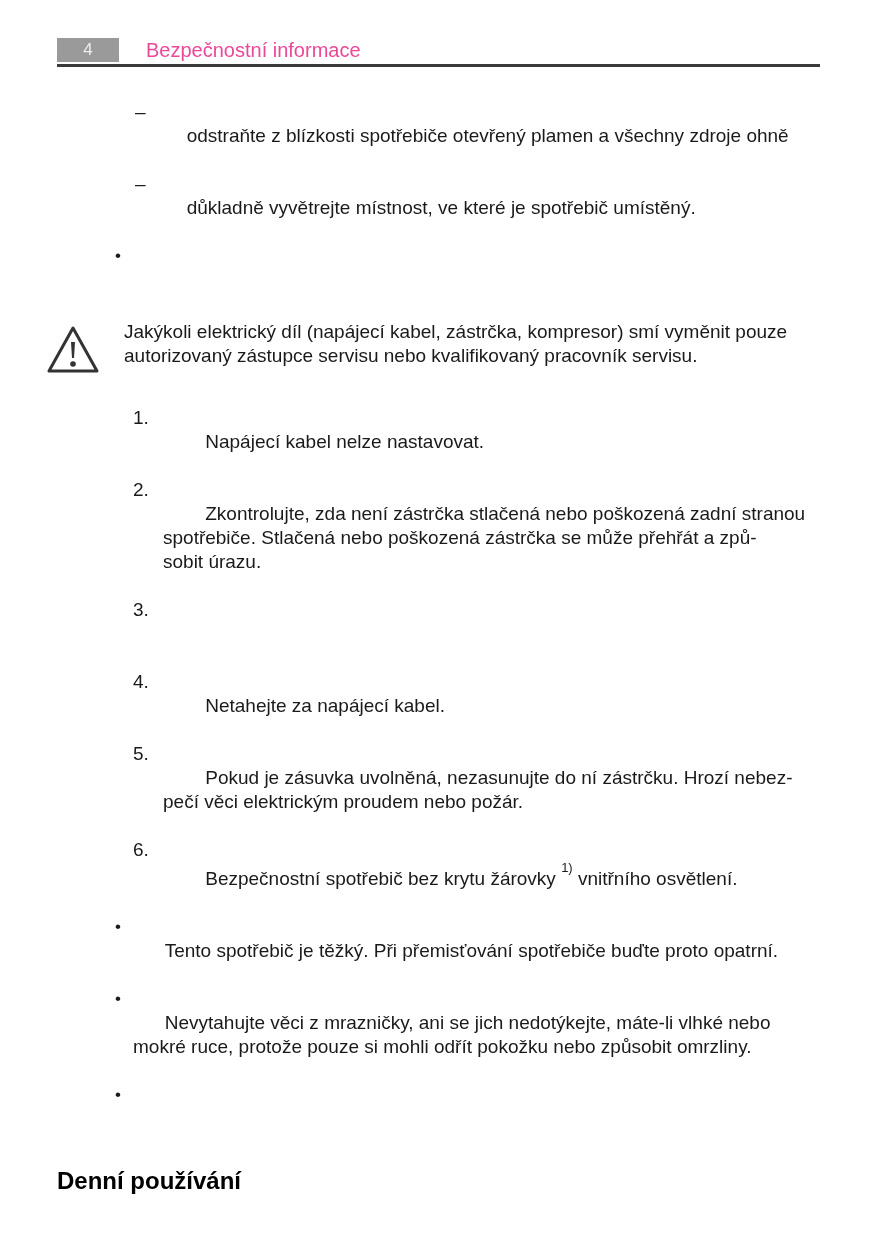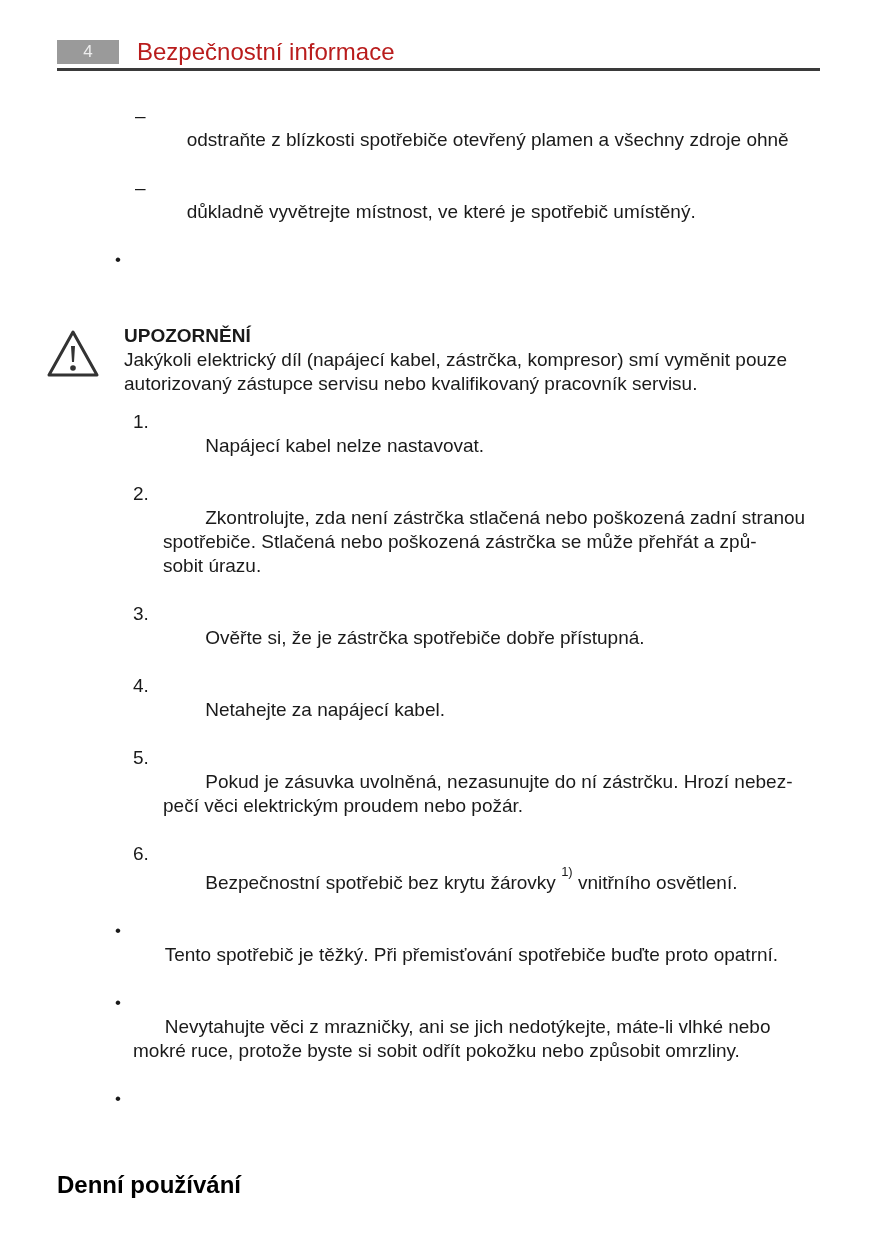--- a/index.html
+++ b/index.html
@@ -19,21 +19,21 @@
   }
   .header { display: flex; align-items: center; }
   .page-num {
     display: inline-block;
     width: 62px; height: 24px;
     background: #9a9a9a;
     color: #ededed;
     font-size: 17px; line-height: 24px;
     text-align: center;
   }
-  .header-title { margin-left: 18px; font-size: 24px; color: #b91c1c; }
+  .header-title { margin-left: 27px; font-size: 20px; color: #ec4899; }
   .rule { height: 3px; background: #3a3a3a; margin-top: 2px; width: 763px; }
 
   .content { margin-top: 33px; font-size: 19px; line-height: 24px; }
 
   .row { position: relative; white-space: pre; }
   .row .marker { position: absolute; top: 0; }
   .dash-row   { padding-left: 98px; }
   .dash-row .marker   { left: 78px; }
   .bullet-row { padding-left: 76px; }
   .bullet-row .marker { left: 58px; font-size: 17px; }
@@ -79,55 +79,54 @@
     </div>
 
     <div class="warning">
       <span class="warn-icon">
         <svg width="54" height="52" viewBox="0 0 54 52">
           <polygon points="27,4 51,47 3,47" fill="none" stroke="#333333" stroke-width="3" stroke-linejoin="round"></polygon>
           <path d="M25 18 L29 18 L28 34 L26 34 Z" fill="#333333"></path>
           <circle cx="27" cy="40" r="2.8" fill="#333333"></circle>
         </svg>
       </span>
-      <div class="warn-title">UPOZORNĚNÍ</div>
       <div class="warn-body">Jakýkoli elektrický díl (napájecí kabel, zástrčka, kompresor) smí vyměnit pouze
 autorizovaný zástupce servisu nebo kvalifikovaný pracovník servisu.</div>
     </div>
 
     <div class="num-list">
       <div class="row num-row">
         <span class="marker">1.</span><span class="txt">Napájecí kabel nelze nastavovat.</span>
       </div>
       <div class="row num-row">
         <span class="marker">2.</span><span class="txt">Zkontrolujte, zda není zástrčka stlačená nebo poškozená zadní stranou
 spotřebiče. Stlačená nebo poškozená zástrčka se může přehřát a způ-
 sobit úrazu.</span>
       </div>
       <div class="row num-row">
-        <span class="marker">3.</span><span class="txt">Ověřte si, že je zástrčka spotřebiče dobře přístupná.</span>
+        <span class="marker">3.</span>
       </div>
       <div class="row num-row">
         <span class="marker">4.</span><span class="txt">Netahejte za napájecí kabel.</span>
       </div>
       <div class="row num-row">
         <span class="marker">5.</span><span class="txt">Pokud je zásuvka uvolněná, nezasunujte do ní zástrčku. Hrozí nebez-
 pečí věci elektrickým proudem nebo požár.</span>
       </div>
       <div class="row num-row">
         <span class="marker">6.</span><span class="txt">Bezpečnostní spotřebič bez krytu žárovky </span><sup>1)</sup><span class="txt"> vnitřního osvětlení.</span>
       </div>
     </div>
 
     <div class="row bullet-row">
       <span class="marker">•</span><span class="txt">Tento spotřebič je těžký. Při přemisťování spotřebiče buďte proto opatrní.</span>
     </div>
     <div class="row bullet-row">
       <span class="marker">•</span><span class="txt">Nevytahujte věci z mrazničky, ani se jich nedotýkejte, máte-li vlhké nebo
-mokré ruce, protože byste si sobit odřít pokožku nebo způsobit omrzliny.</span>
+mokré ruce, protože pouze si mohli odřít pokožku nebo způsobit omrzliny.</span>
     </div>
     <div class="row bullet-row">
       <span class="marker">•</span>
     </div>
 
     <div class="section-heading">Denní používání</div>
 
   </div>
 </div>
 

